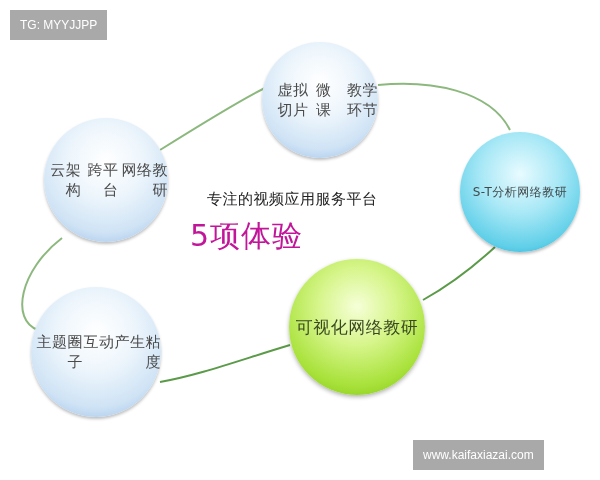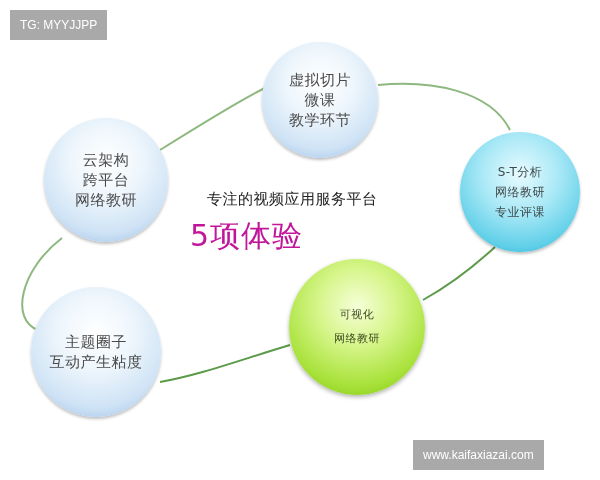--- a/index.html
+++ b/index.html
@@ -1,27 +1,27 @@
 <!DOCTYPE html>
 <html><head>
 <meta charset="utf-8">
 <style>
   html, body { margin:0; padding:0; }
   body { width:600px; height:480px; background:#ffffff; position:relative; overflow:hidden; font-family:"DejaVu Sans", sans-serif; }
   .wm { position:absolute; background:#a9a9a9; color:#ffffff; font-family:"Liberation Sans", sans-serif; font-size:12px; line-height:30px; padding:0 10px; }
   #wm-tl { left:10px; top:10px; height:30px; }
   #wm-br { left:413px; top:440px; height:30px; }
   svg.ring { position:absolute; left:0; top:0; }
-  .node { position:absolute; border-radius:50%; display:flex; flex-direction:column; align-items:center; justify-content:center; box-sizing:border-box; text-align:left; }
+  .node { position:absolute; border-radius:50%; display:flex; flex-direction:row; align-items:center; justify-content:center; box-sizing:border-box; text-align:right; }
   .node.blue { background: radial-gradient(circle at 50% 35%, #ffffff 0%, #eef6fc 35%, #cfe3f5 70%, #a9c8ea 88%, #3f6fc0 92%, #2c57a8 100%); box-shadow: 0 2px 3px rgba(0,0,0,0.25); }
   .node.cyan { background: radial-gradient(circle at 50% 35%, #e8fbff 0%, #a8e8f6 40%, #5fcfe8 75%, #34b3d8 88%, #1e8fc2 93%, #1a7fb0 100%); box-shadow: 0 2px 3px rgba(0,0,0,0.25); }
   .node.green { background: radial-gradient(circle at 50% 35%, #f6ffd8 0%, #d6f58a 35%, #a9e23c 70%, #8fd020 86%, #74b615 93%, #5e9a10 100%); box-shadow: 0 2px 4px rgba(0,0,0,0.3); }
   .node .line { color:#4a4a4a; font-size:15px; line-height:20px; letter-spacing:0.5px; }
   .node.cyan .line { color:#3f4a4c; font-size:12px; }
-  .node.green .line { color:#3a4a20; font-size:11px; line-height:24px; }
+  .node.green .line { color:#3a4a20; font-size:17px; line-height:24px; }
   #subtitle { position:absolute; left:195px; top:190px; font-size:15px; color:#222; letter-spacing:0.5px;margin-left:12px; }
   #headline { position:absolute; left:190px; top:216px; font-size:30px; font-weight:normal; color:#c2169a; letter-spacing:1px; }
 </style>
 </head>
 <body>
 
 <svg class="ring" width="600" height="480">
   <path d="M 160 150 C 200 125, 240 100, 265 88" stroke="#8cb87e" stroke-width="2" fill="none"></path>
   <path d="M 378 85 C 430 80, 490 90, 510 130" stroke="#8cb87e" stroke-width="2" fill="none"></path>
   <path d="M 495 247 C 470 270, 450 285, 423 300" stroke="#5a9a48" stroke-width="2" fill="none"></path>
@@ -40,21 +40,20 @@
 
 <div class="node blue" style="left:44px; top:118px; width:124px; height:124px;">
   <div class="line">云架构</div>
   <div class="line">跨平台</div>
   <div class="line">网络教研</div>
 </div>
 
 <div class="node cyan" style="left:460px; top:132px; width:120px; height:120px;">
   <div class="line">S-T分析</div>
   <div class="line">网络教研</div>
-  <div class="line">专业评课</div>
 </div>
 
 <div class="node green" style="left:289px; top:259px; width:136px; height:136px;">
   <div class="line">可视化</div>
   <div class="line">网络教研</div>
 </div>
 
 <div class="node blue" style="left:31px; top:287px; width:130px; height:130px;">
   <div class="line">主题圈子</div>
   <div class="line">互动产生粘度</div>

